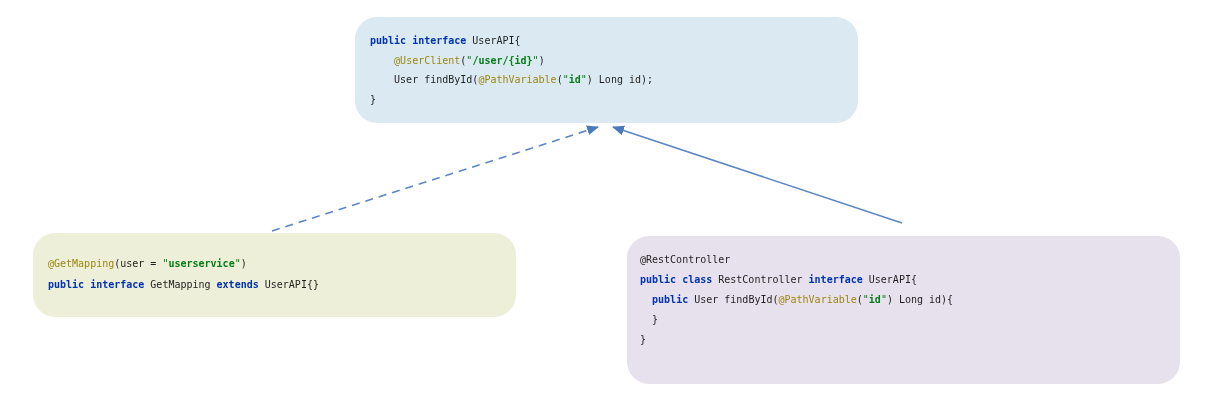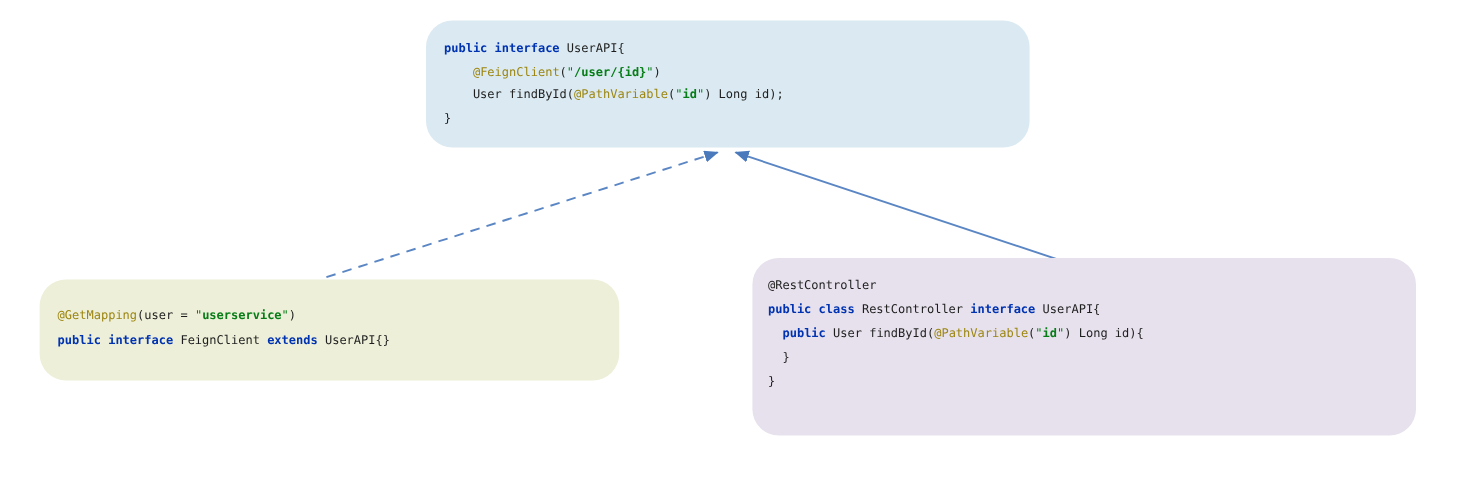--- a/index.html
+++ b/index.html
@@ -33,21 +33,21 @@
   }
   .box-api .code-line { line-height: 19.5px; height: 19.5px; }
   .box-client {
     left: 33px; top: 233px;
     width: 483px; height: 84px;
     padding: 20px 14px 0 15px;
     background: var(--box-client-bg);
   }
   .box-client .code-line { line-height: 21px; height: 21px; }
   .box-controller {
-    left: 627px; top: 215px;
+    left: 627px; top: 236px;
     width: 553px; height: 148px;
     padding: 14px 12px 0 13px;
     background: var(--box-controller-bg);
   }
   .tok-kw      { color: var(--keyword); font-weight: bold; }
   .tok-ann     { color: var(--annotation); }
   .tok-str     { color: var(--string); }
   .tok-strb    { color: var(--string); font-weight: bold; }
   .tok-plain   { color: var(--plain); }
   .tok-comment { color: var(--comment); }
@@ -72,28 +72,28 @@
     <marker id="arrowhead" markerUnits="userSpaceOnUse" markerWidth="16" markerHeight="14" refX="11" refY="5" orient="auto">
       <path d="M0,0 L12,5 L0,10 Z"></path>
     </marker>
   </defs>
 <line x1="272" y1="231" x2="598" y2="127" stroke-dasharray="8 6" marker-end="url(#arrowhead)"></line>
     <line x1="902" y1="223" x2="613" y2="127" marker-end="url(#arrowhead)"></line>
   </svg>
 
 <div class="code-box box-api">
     <div class="code-line"><span class="tok-kw">public interface</span><span class="tok-plain"> UserAPI{</span></div>
-    <div class="code-line"><span class="tok-plain">    </span><span class="tok-ann">@FeignClient</span><span class="tok-plain">(</span><span class="tok-str">"</span><span class="tok-strb">/user/{id}</span><span class="tok-str">"</span><span class="tok-plain">)</span></div>
+    <div class="code-line"><span class="tok-plain">    </span><span class="tok-ann">@UserClient</span><span class="tok-plain">(</span><span class="tok-str">"</span><span class="tok-strb">/user/{id}</span><span class="tok-str">"</span><span class="tok-plain">)</span></div>
     <div class="code-line"><span class="tok-plain">    User findById(</span><span class="tok-ann">@PathVariable</span><span class="tok-plain">(</span><span class="tok-str">"</span><span class="tok-strb">id</span><span class="tok-str">"</span><span class="tok-plain">) Long id);</span></div>
     <div class="code-line"><span class="tok-plain">}</span></div>
   </div>
 
 <div class="code-box box-client">
     <div class="code-line"><span class="tok-ann">@GetMapping</span><span class="tok-plain">(user = </span><span class="tok-str">"</span><span class="tok-strb">userservice</span><span class="tok-str">"</span><span class="tok-plain">)</span></div>
-    <div class="code-line"><span class="tok-kw">public interface</span><span class="tok-plain"> FeignClient </span><span class="tok-kw">extends</span><span class="tok-plain"> UserAPI{}</span></div>
+    <div class="code-line"><span class="tok-kw">public interface</span><span class="tok-plain"> GetMapping </span><span class="tok-kw">extends</span><span class="tok-plain"> UserAPI{}</span></div>
   </div>
 
 <div class="code-box box-controller">
     <div class="code-line"><span class="tok-plain">@RestController</span></div>
     <div class="code-line"><span class="tok-kw">public class</span><span class="tok-plain"> RestController </span><span class="tok-kw">interface</span><span class="tok-plain"> UserAPI{</span></div>
     <div class="code-line"><span class="tok-plain">  </span><span class="tok-kw">public</span><span class="tok-plain"> User findById(</span><span class="tok-ann">@PathVariable</span><span class="tok-plain">(</span><span class="tok-str">"</span><span class="tok-strb">id</span><span class="tok-str">"</span><span class="tok-plain">) Long id){</span></div>
     <div class="code-line"><span class="tok-plain">  }</span></div>
     <div class="code-line"><span class="tok-plain">}</span></div>
   </div>
 

